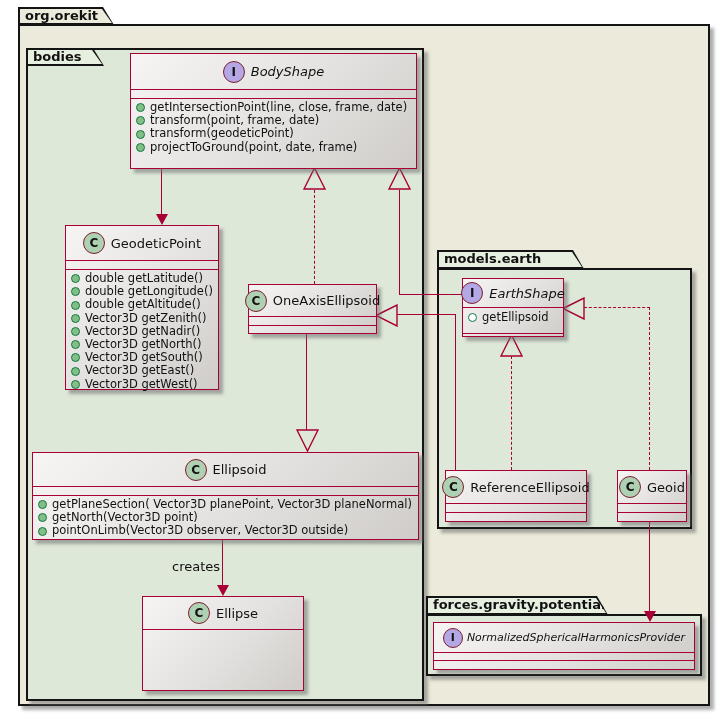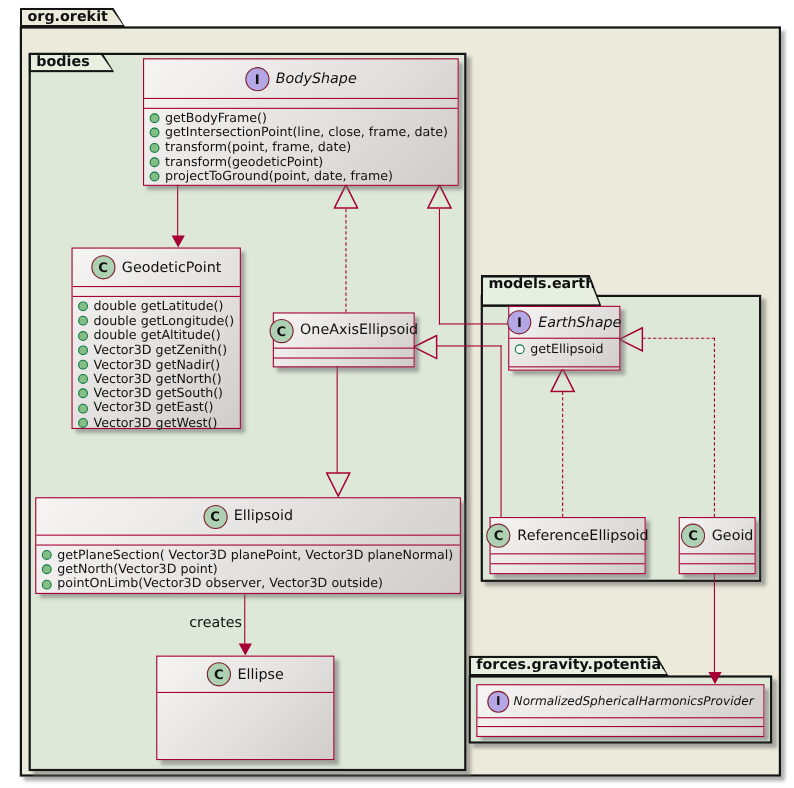--- a/index.html
+++ b/index.html
@@ -90,21 +90,21 @@
     <div class="tab-label">org.orekit</div>
   </div>
 
   <div class="pkg-body green" style="left:26px;top:48px;width:394px;height:649px;"></div>
   <div class="pkg-tab" style="left:26px;top:48px;width:78px;height:18px;">
     <div class="tab-fill green"></div>
     <div class="tab-label">bodies</div>
   </div>
 
   <div class="pkg-body green" style="left:437px;top:268px;width:251px;height:257px;"></div>
-  <div class="pkg-tab" style="left:437px;top:250px;width:110px;height:29px;">
+  <div class="pkg-tab" style="left:437px;top:250px;width:110px;height:19px;padding-left:37px;">
     <div class="tab-fill green"></div>
     <div class="tab-label">models.earth</div>
   </div>
 
   <div class="pkg-body green" style="left:426px;top:614px;width:272px;height:58px;"></div>
   <div class="pkg-tab" style="left:426px;top:596px;width:182px;height:19px;">
     <div class="tab-fill green"></div>
     <div class="tab-label">forces.gravity.potential</div>
   </div>
 
@@ -153,24 +153,20 @@
 
   <div class="uml-box" style="left:130px;top:53px;width:285px;height:114px;">
     <div class="uml-title" style="height:35px;">
       <span class="circ i">I</span>
       <span class="cname it">BodyShape</span>
     </div>
     <div class="sect" style="height:8px;"></div>
     <div class="sect grow methods">
       <div class="mrow">
           <span class="dot"></span>
-          <span>getBodyFrame()</span>
-        </div>
-      <div class="mrow">
-          <span class="dot"></span>
           <span>getIntersectionPoint(line, close, frame, date)</span>
         </div>
       <div class="mrow">
           <span class="dot"></span>
           <span>transform(point, frame, date)</span>
         </div>
       <div class="mrow">
           <span class="dot"></span>
           <span>transform(geodeticPoint)</span>
         </div>

